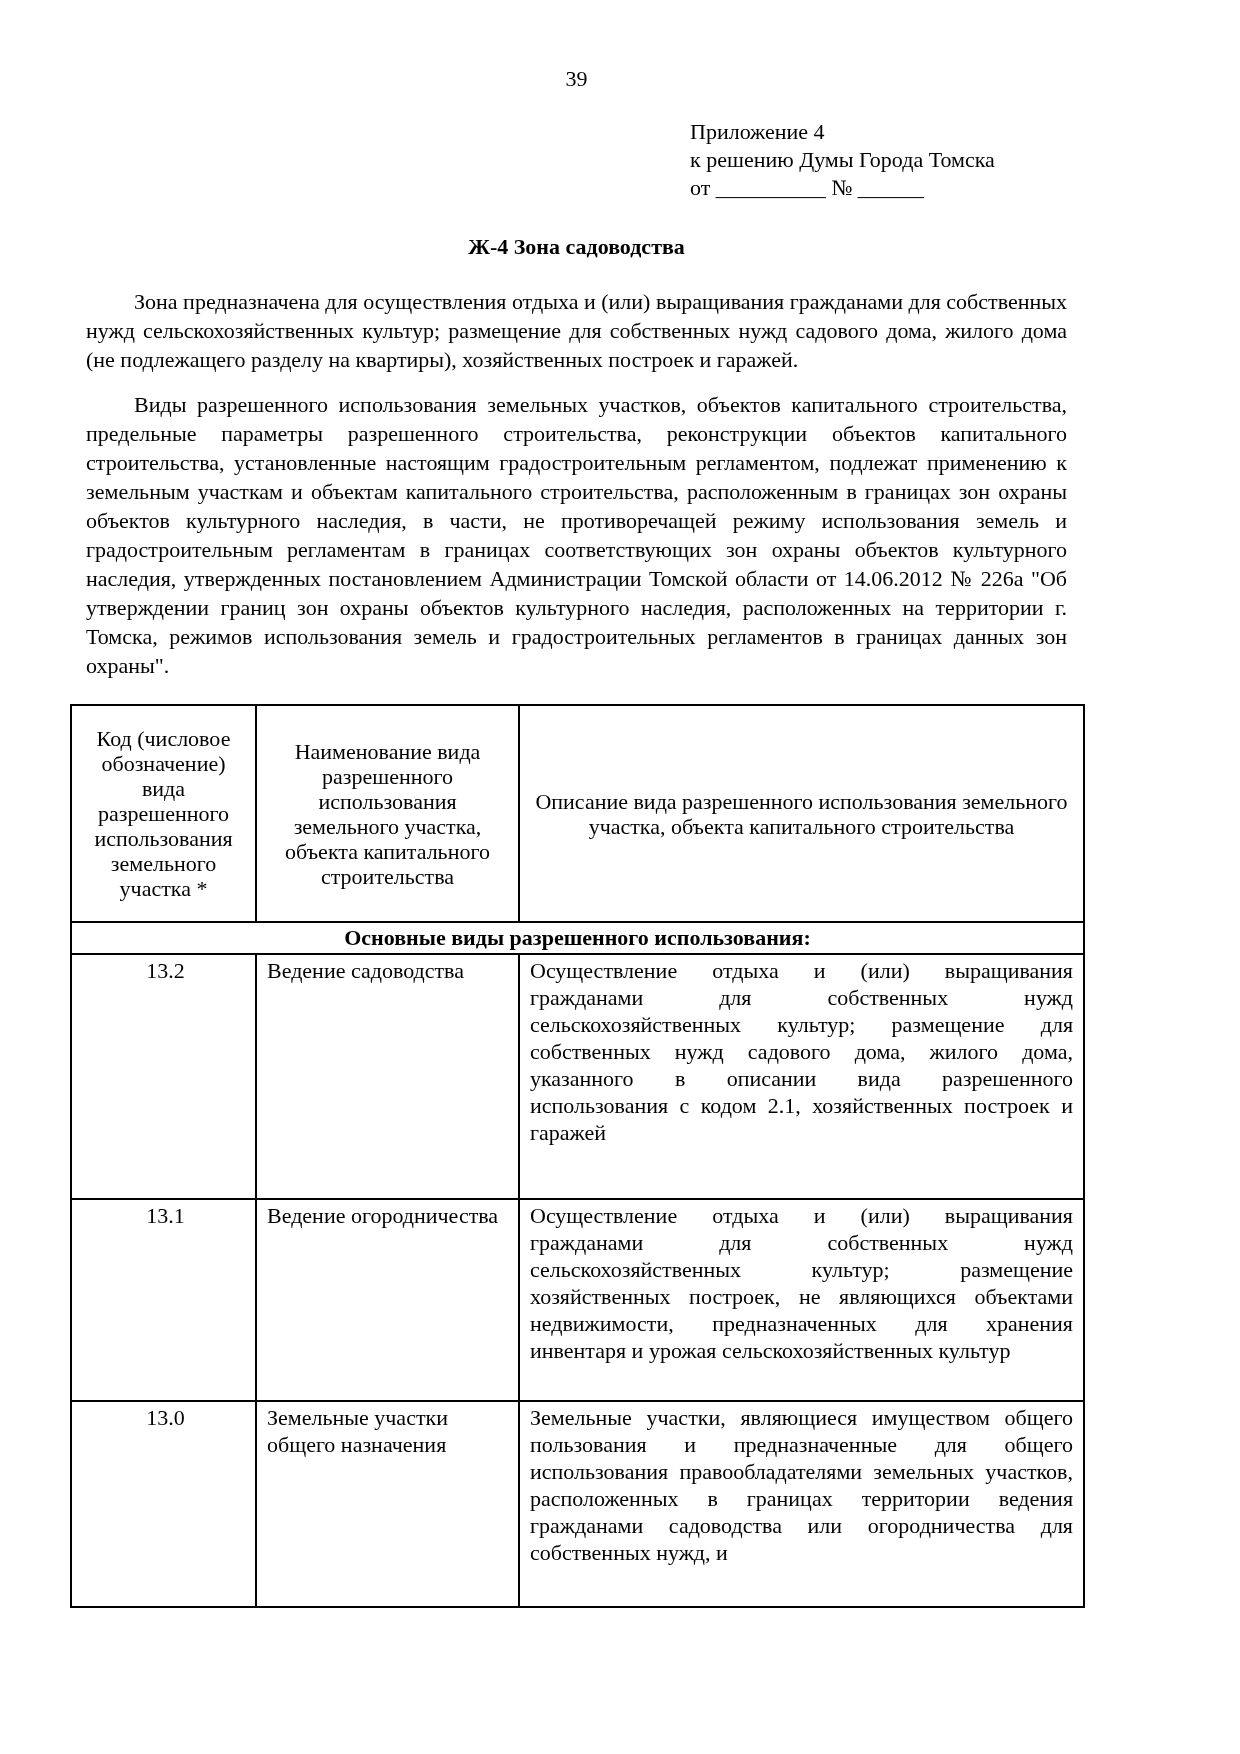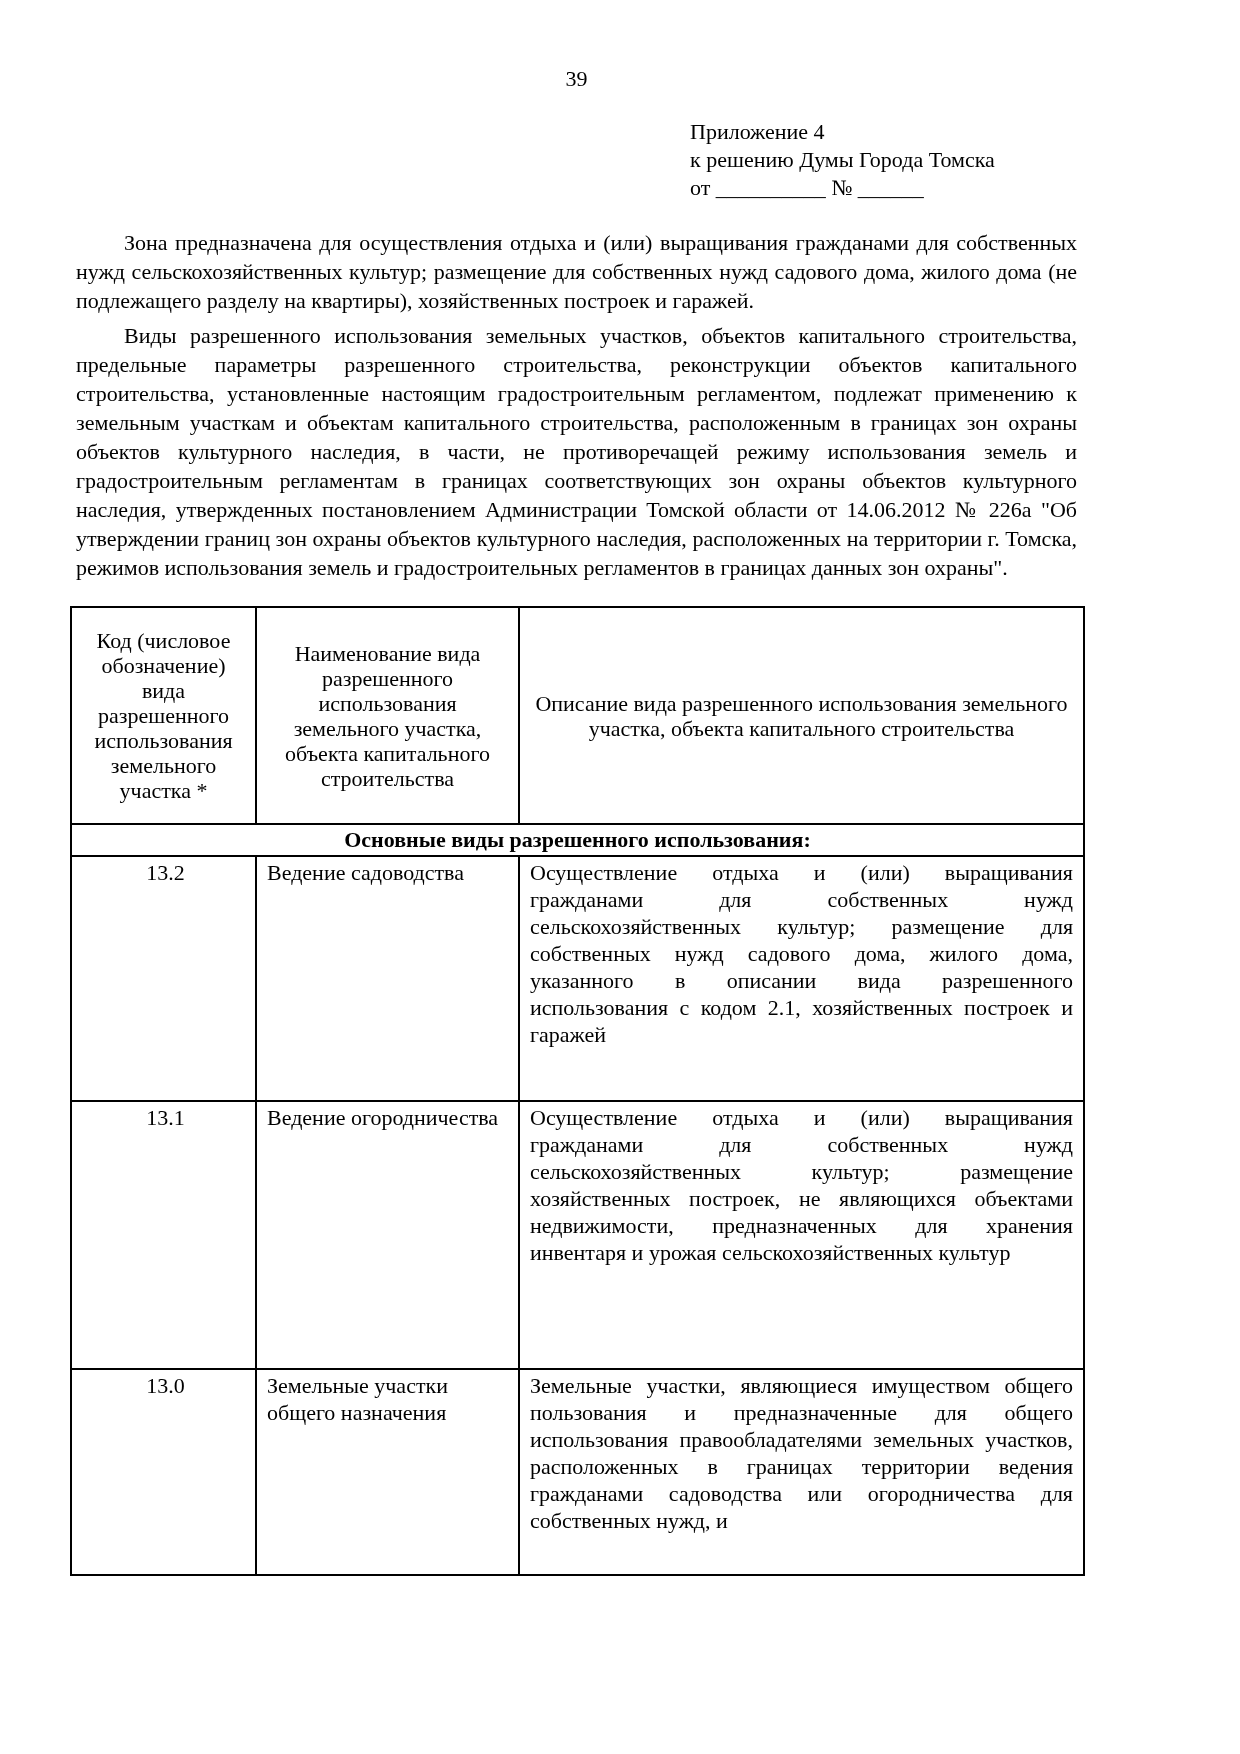--- a/index.html
+++ b/index.html
@@ -35,21 +35,21 @@
   .doc-title {
     text-align: center;
     font-weight: bold;
     margin-top: 30px;
     line-height: 29px;
   }
   .body-text {
     margin-top: 26px;
   }
   .body-text p {
-    margin: 6px;
+    margin: 16px;
     text-align: justify;
     text-align-last: left;
     text-indent: 48px;
     line-height: 29px;
   }
   table.uses-table {
     border-collapse: collapse;
     table-layout: fixed;
     width: 1013px;
     margin-top: 24px;
@@ -92,36 +92,37 @@
   }
   td.cell-desc {
     vertical-align: top;
     text-align: justify;
     text-align-last: left;
     padding: 2px 10px;
     line-height: 27px;
     border-radius: 29px;
   }
   tr.row-1 > td { height: 245px; }
-  tr.row-2 > td { height: 268px; }
+  tr.row-2 > td { height: 202px; }
   tr.row-3 > td { height: 206px; }
 </style>
 </head>
 <body>
 
 <div class="page">
 
   <div class="page-number">39</div>
 
   <div class="appendix-block">
     <div>Приложение 4</div>
     <div>к решению Думы Города Томска</div>
     <div>от __________ № ______</div>
   </div>
 
+  <div class="doc-title">Ж-4 Зона садоводства</div>
 
   <div class="body-text">
     <p>Зона предназначена для осуществления отдыха и (или) выращивания гражданами для собственных нужд сельскохозяйственных культур; размещение для собственных нужд садового дома, жилого дома (не подлежащего разделу на квартиры), хозяйственных построек и гаражей.</p>
     <p>Виды разрешенного использования земельных участков, объектов капитального строительства, предельные параметры разрешенного строительства, реконструкции объектов капитального строительства, установленные настоящим градостроительным регламентом, подлежат применению к земельным участкам и объектам капитального строительства, расположенным в границах зон охраны объектов культурного наследия, в части, не противоречащей режиму использования земель и градостроительным регламентам в границах соответствующих зон охраны объектов культурного наследия, утвержденных постановлением Администрации Томской области от 14.06.2012 № 226а "Об утверждении границ зон охраны объектов культурного наследия, расположенных на территории г. Томска, режимов использования земель и градостроительных регламентов в границах данных зон охраны".</p>
   </div>
 
   <table class="uses-table">
     <colgroup>
       <col style="width:185px">
       <col style="width:263px">

